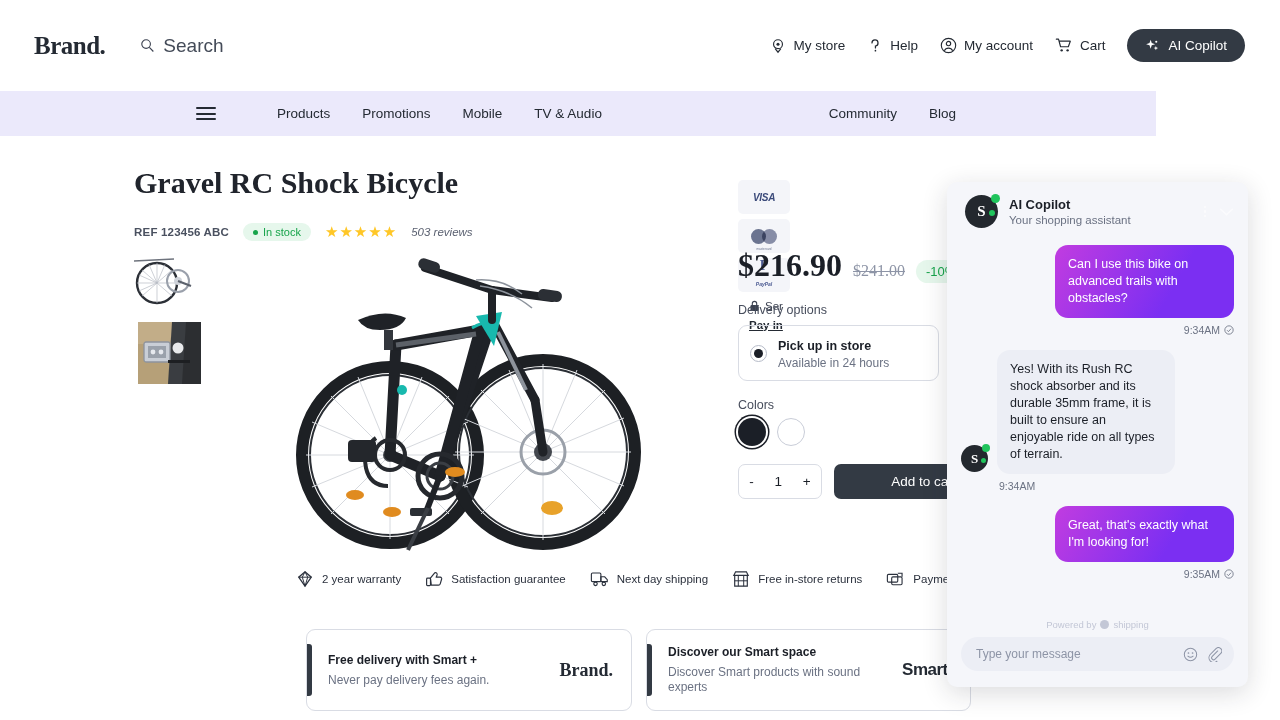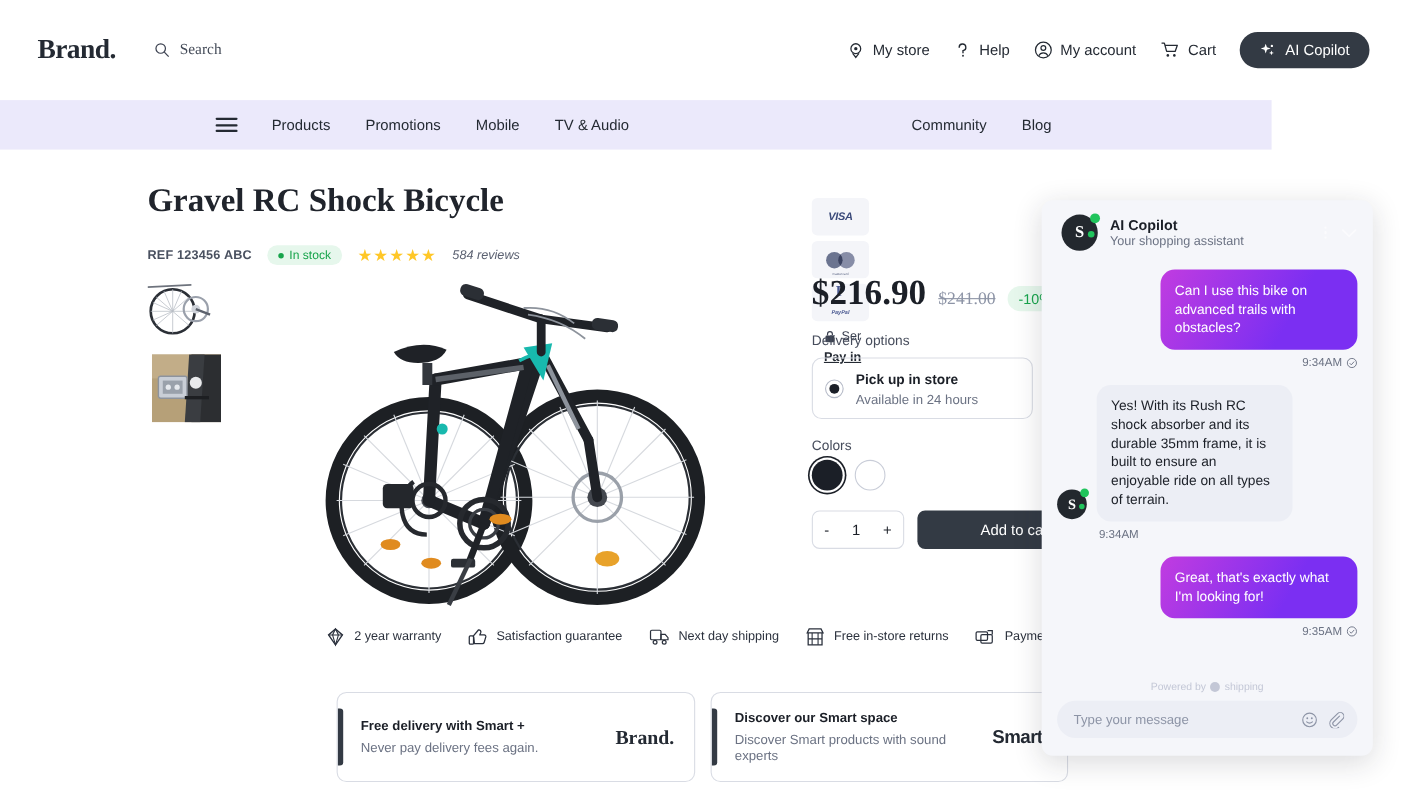--- a/index.html
+++ b/index.html
@@ -18,41 +18,41 @@
     background: #ffffff; display: flex; align-items: center;
   }
   .logo {
     margin-left: 34px;
     font-family: "Liberation Serif", serif;
     font-weight: bold; font-size: 25px; letter-spacing: -0.5px;
     color: #242a33;
   }
   .searchbox {
     margin-left: 35px; display: flex; align-items: center; gap: 8px;
-    color: #444b58; font-size: 14px; cursor: text; font-family: Liberation Serif, serif;
+    color: #444b58; font-size: 19px; cursor: text;
   }
   .topbar-right {
     margin-left: auto; margin-right: 35px;
     display: flex; align-items: center; gap: 22px;
   }
   .tb-item {
     display: flex; align-items: center; gap: 7px;
     font-size: 13.5px; color: #242a33; cursor: pointer;
   }
   .copilot-btn {
     display: flex; align-items: center; gap: 8px;
     background: #333a44; color: #ffffff;
     border-radius: 19px; padding: 9px 18px;
     font-size: 13.5px; cursor: pointer;
   }
 
   
   .navbar {
     position: absolute; left: 0; top: 91px; width: 1156px; height: 45px;
-    background: #ebe9fb; display: flex; align-items: center;
+    background: #ebe9fb; display: flex; align-items: center; gap: 30px;
   }
   .burger { margin-left: 196px; display: flex; flex-direction: column; gap: 3.5px; cursor: pointer; }
   .burger span { display: block; width: 20px; height: 2px; background: #242a33; border-radius: 1px; }
   .nav-left { display: flex; align-items: center; gap: 32px; margin-left: 31px; }
   .nav-right { margin-left: auto; margin-right: 200px; display: flex; gap: 32px; }
   .nav-link { font-size: 13.5px; color: #242a33; cursor: pointer; }
 
   
   .title {
     position: absolute; left: 134px; top: 166px;
@@ -288,21 +288,21 @@
   </div>
 
   <div class="title">Gravel RC Shock Bicycle</div>
   <div class="meta-row">
     <div class="ref">REF 123456 ABC</div>
     <div class="stock-pill">
       <i class="stock-dot"></i>
       <span>In stock</span>
     </div>
     <div class="stars">★★★★★</div>
-    <div class="reviews">584 reviews</div>
+    <div class="reviews">503 reviews</div>
   </div>
 
   <div class="thumbs">
     <div class="thumb t1">
       <svg width="66" height="55" viewBox="0 0 66 55">
         <rect width="66" height="55" fill="#ffffff"></rect>
         <circle cx="23" cy="28" r="20" fill="none" stroke="#2b2f36" stroke-width="2.4"></circle>
         <g stroke="#b8bcc4" stroke-width="0.7">
           <line x1="23" y1="28" x2="23" y2="8"></line>
             <line x1="23" y1="28" x2="38" y2="15"></line>

